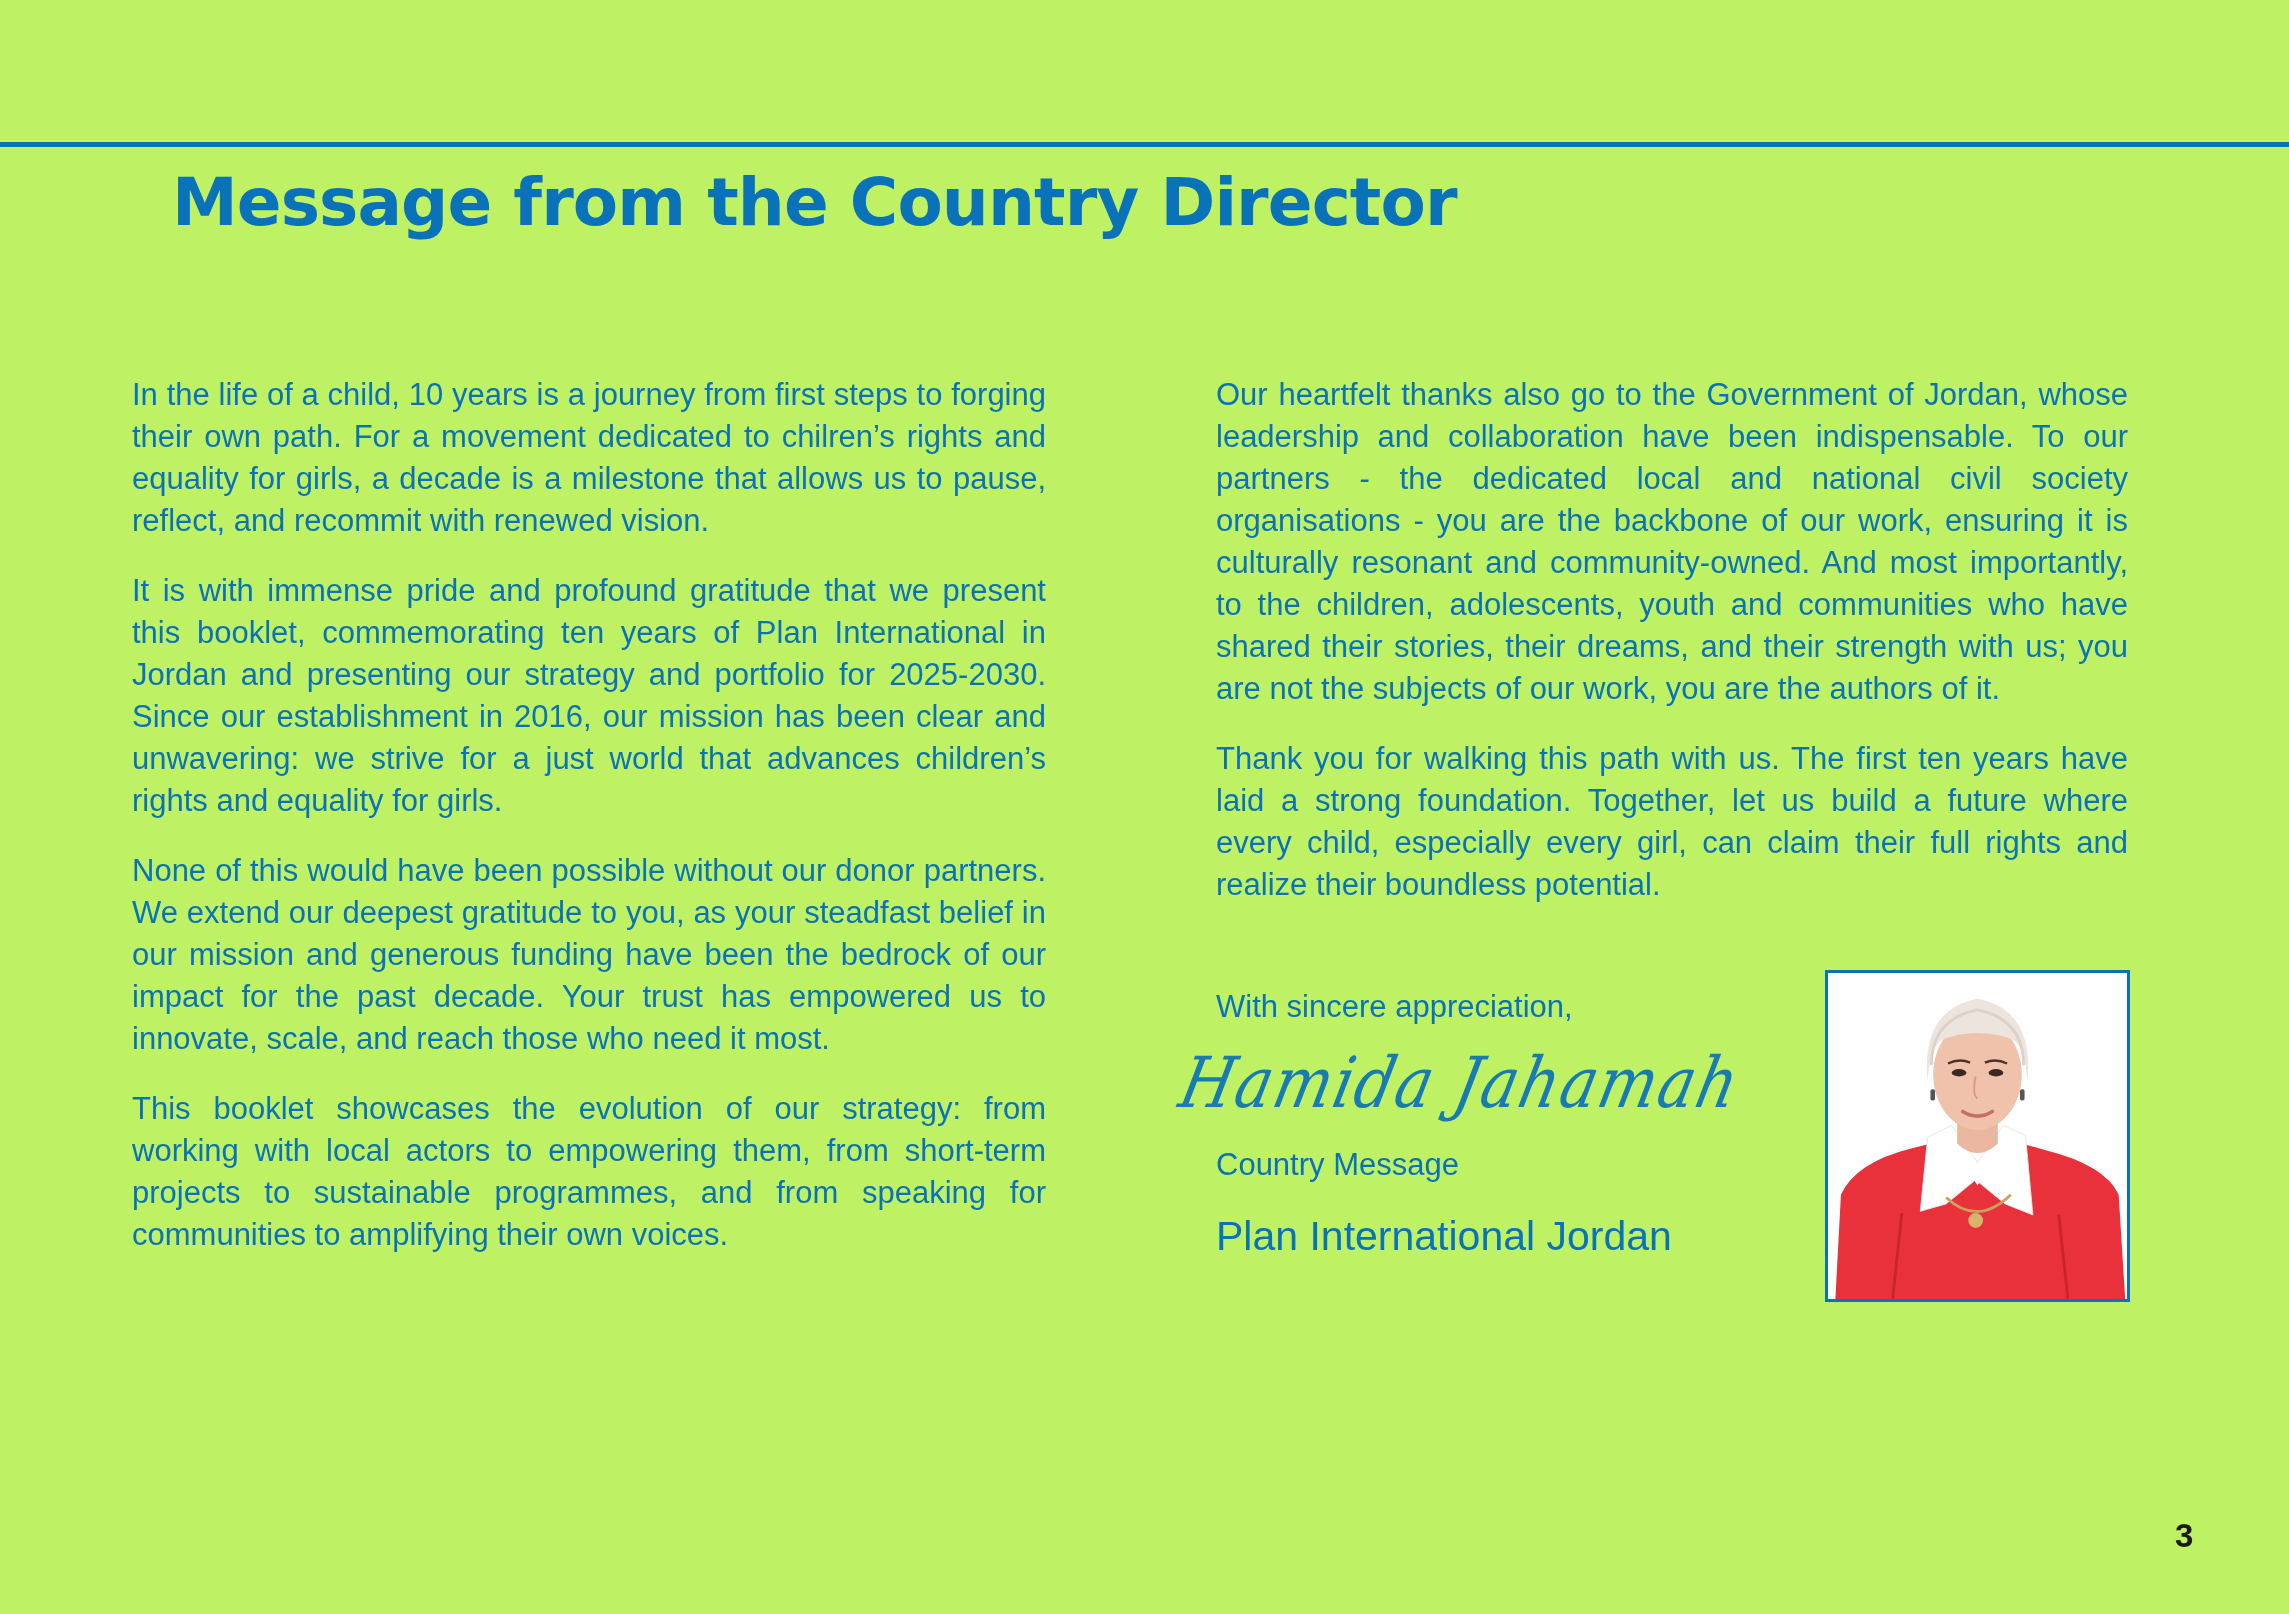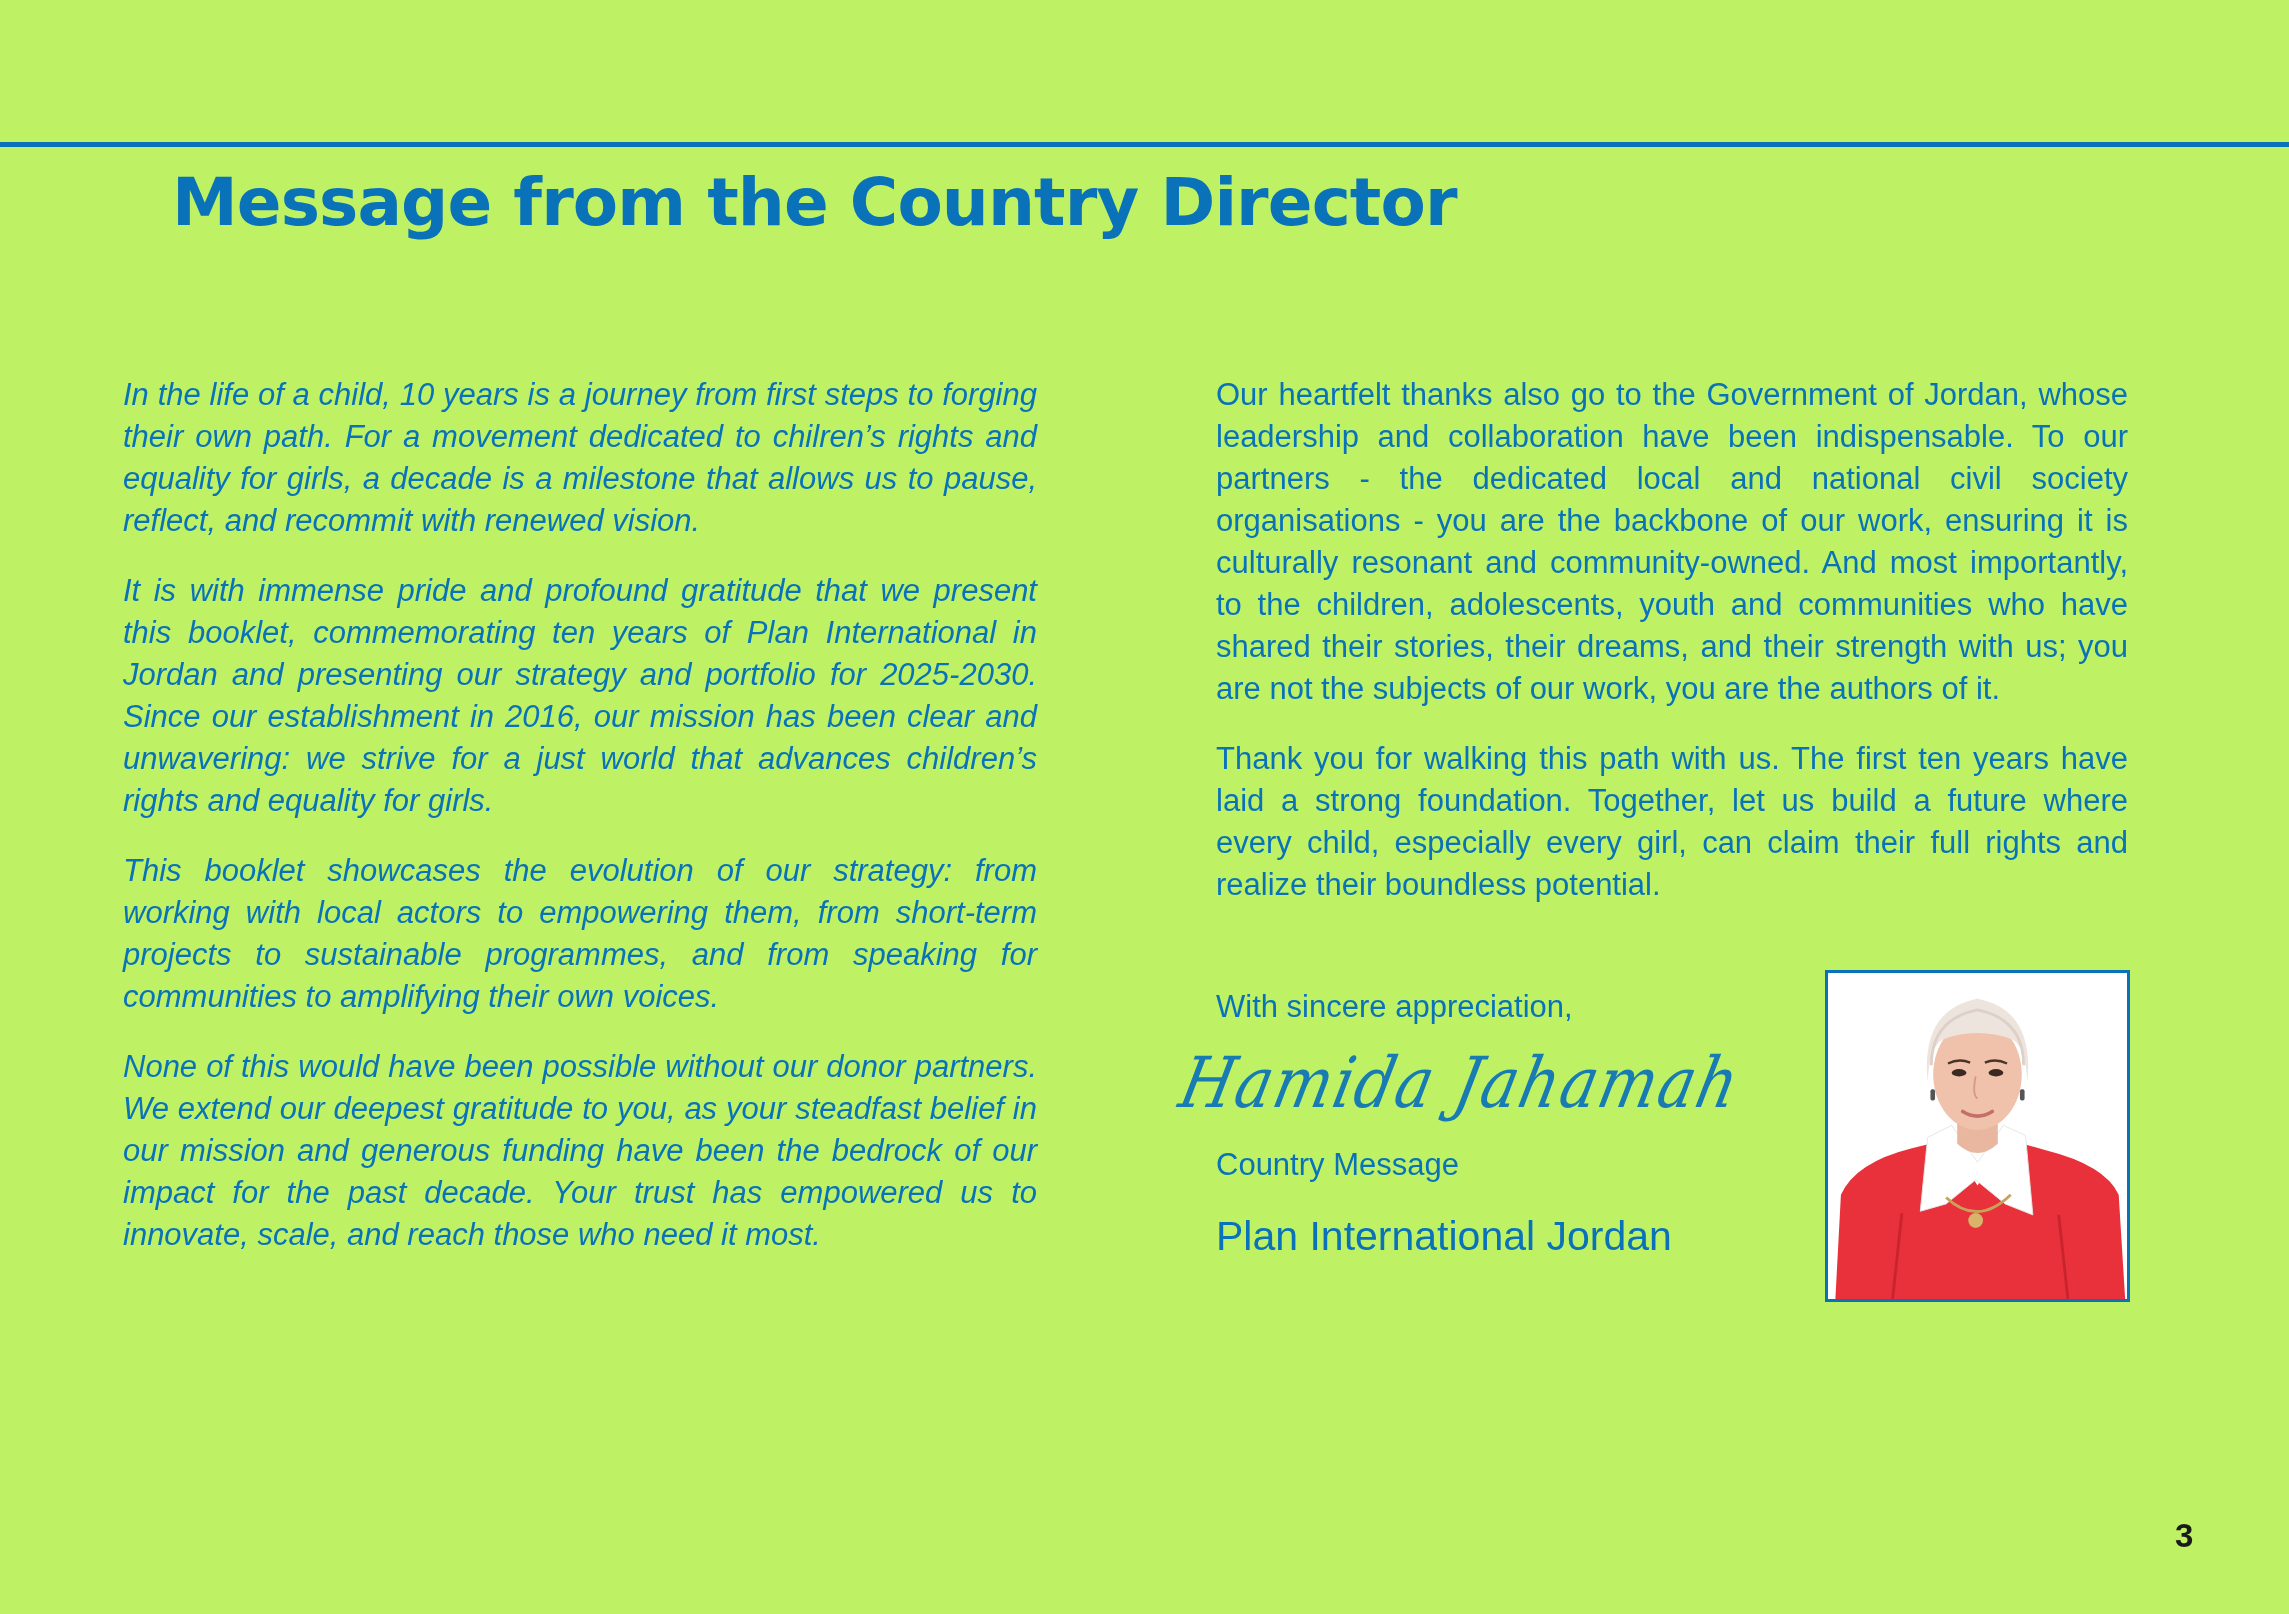--- a/index.html
+++ b/index.html
@@ -22,21 +22,21 @@
   }
 
   .col {
     position: absolute; top: 374px;
     font-family: "Liberation Sans", sans-serif;
     font-size: 31px; line-height: 42px;
     color: #0a72b9;
     text-align: justify;
     hyphens: manual;
   }
-  .col-left { left: 123px; width: 914px; font-style: italic; }
+  .col-left { left: 132px; width: 914px; }
   .col-right { left: 1216px; width: 912px; }
   .col p { margin: 0 0 28px 0; }
 
   .closing {
     position: absolute; left: 1216px; top: 986px;
     font-family: "Liberation Sans", sans-serif;
     font-size: 31px; line-height: 42px;
     color: #0a72b9;
   }
   .signature {
@@ -83,22 +83,22 @@
 
 <div class="page">
 
   <div class="top-rule"></div>
 
   <h1 class="title">Message from the Country Director</h1>
 
   <div class="col col-left">
     <p>In the life of a child, 10 years is a journey from first steps to forging their own path. For a movement dedicated to chil­ren’s rights and equality for girls, a decade is a milestone that allows us to pause, reflect, and recommit with renewed vision.</p>
     <p>It is with immense pride and profound gratitude that we pres­ent this booklet, commemorating ten years of Plan Interna­tional in Jordan and presenting our strategy and portfolio for 2025-2030. Since our establishment in 2016, our mission has been clear and unwavering: we strive for a just world that advances children’s rights and equality for girls.</p>
+    <p>None of this would have been possible without our donor partners. We extend our deepest gratitude to you, as your steadfast belief in our mission and generous funding have been the bedrock of our impact for the past decade. Your trust has empowered us to innovate, scale, and reach those who need it most.</p>
     <p>This booklet showcases the evolution of our strategy: from working with local actors to empowering them, from short-term projects to sustainable programmes, and from speak­ing for communities to amplifying their own voices.</p>
-    <p>None of this would have been possible without our donor partners. We extend our deepest gratitude to you, as your steadfast belief in our mission and generous funding have been the bedrock of our impact for the past decade. Your trust has empowered us to innovate, scale, and reach those who need it most.</p>
   </div>
 
   <div class="col col-right">
     <p>Our heartfelt thanks also go to the Government of Jordan, whose leadership and collaboration have been indispens­able. To our partners - the dedicated local and national civil society organisations - you are the backbone of our work, ensuring it is culturally resonant and community-owned. And most importantly, to the children, adolescents, youth and communities who have shared their stories, their dreams, and their strength with us; you are not the subjects of our work, you are the authors of it.</p>
     <p>Thank you for walking this path with us. The first ten years have laid a strong foundation. Together, let us build a future where every child, especially every girl, can claim their full rights and realize their boundless potential.</p>
   </div>
 
   <div class="closing">With sincere appreciation,</div>
   <div class="signature">Hamida Jahamah</div>
   <div class="role">Country Message</div>

